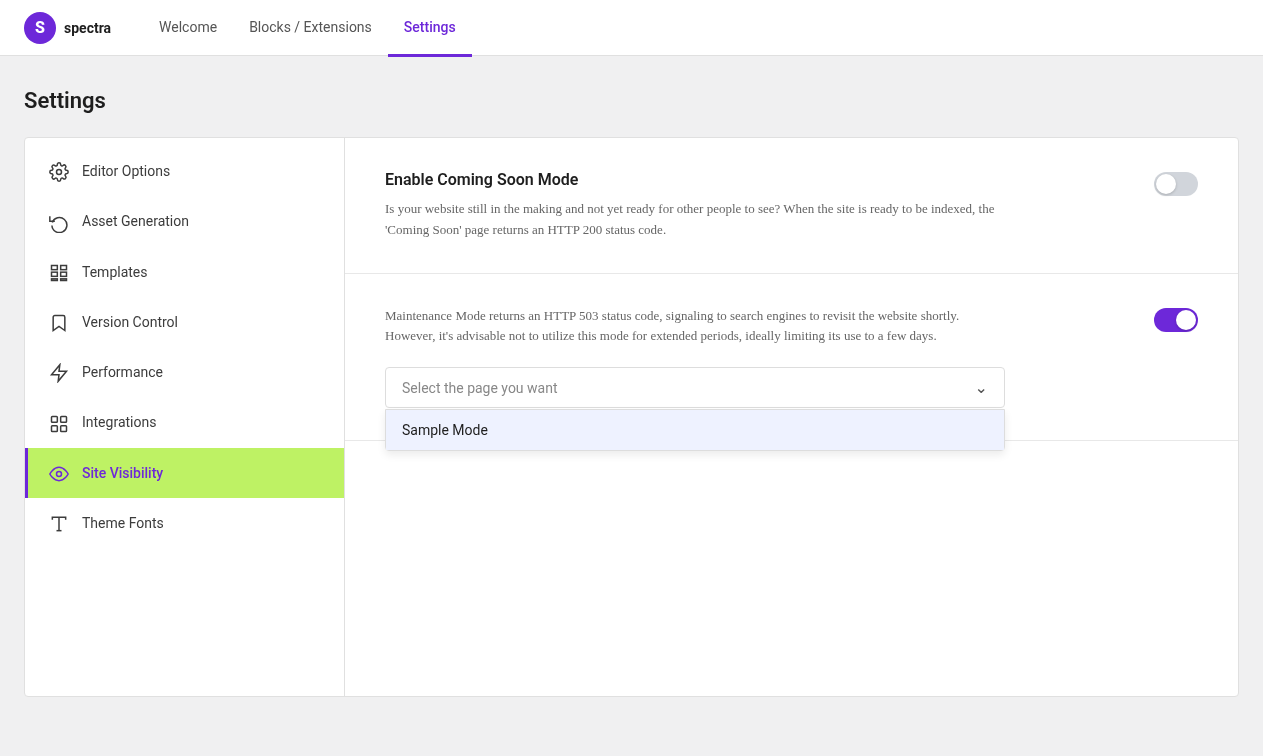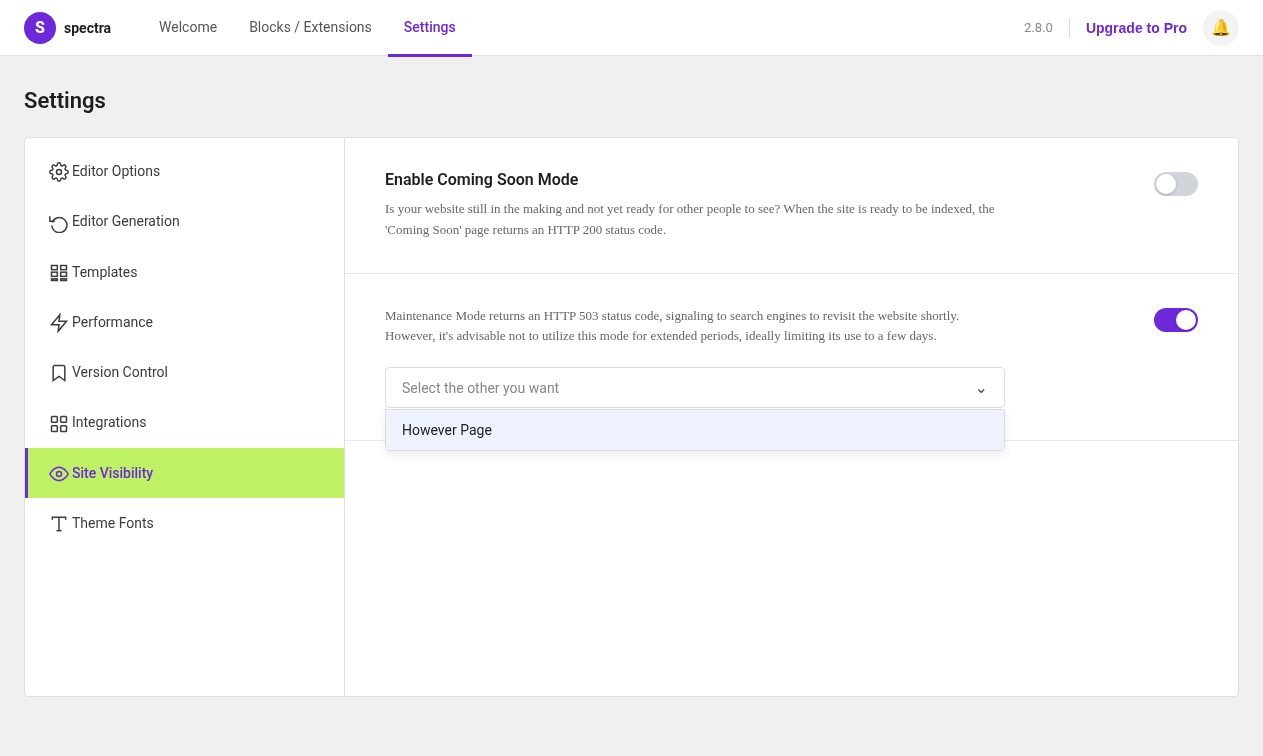--- a/index.html
+++ b/index.html
@@ -125,21 +125,21 @@
     
     .sidebar {
       width: 320px;
       flex-shrink: 0;
       border-right: 1px solid #e0e0e0;
       padding: 8px 0;
     }
     .sidebar-item {
       display: flex;
       align-items: center;
-      gap: 2px;
+      gap: 12px;
       padding: 14px 20px;
       cursor: pointer;
       color: #3c3c3c;
       font-size: 14px;
       font-weight: 400;
       border-left: 3px solid transparent;
       position: relative;
     }
     .sidebar-item.active {
       color: #6d28d9;
@@ -278,26 +278,20 @@
 <nav class="topnav">
   <a class="logo" href="#">
     <div class="logo-icon">S</div>
     <span class="logo-text">spectra</span>
   </a>
   <div class="nav-links">
     <a class="nav-link">Welcome</a>
     <a class="nav-link">Blocks / Extensions</a>
     <a class="nav-link active">Settings</a>
   </div>
-  <div class="nav-right">
-    <span class="version-text">2.8.0</span>
-    <div class="divider-v"></div>
-    <button class="upgrade-btn">Upgrade to Pro</button>
-    <button class="notification-btn">🔔</button>
-  </div>
 </nav>
 
 <div class="page-wrapper">
   <h1 class="page-title">Settings</h1>
 
   <div class="settings-layout">
 
     <div class="sidebar">
 
       <div class="sidebar-item">
@@ -310,53 +304,53 @@
         <span>Editor Options</span>
       </div>
 
       <div class="sidebar-item">
         <span class="sidebar-icon">
           <svg class="icon-svg" viewBox="0 0 24 24" fill="none" stroke="currentColor" stroke-width="1.8">
             <polyline points="1 4 1 10 7 10"></polyline>
             <path d="M3.51 15a9 9 0 1 0 .49-3.5"></path>
           </svg>
         </span>
-        <span>Editor Generation</span>
+        <span>Asset Generation</span>
       </div>
 
       <div class="sidebar-item">
         <span class="sidebar-icon">
           <svg class="icon-svg" viewBox="0 0 24 24" fill="none" stroke="currentColor" stroke-width="1.8">
             <rect x="3" y="3" width="7" height="5"></rect>
             <rect x="14" y="3" width="7" height="5"></rect>
             <rect x="3" y="11" width="7" height="5"></rect>
             <rect x="14" y="11" width="7" height="5"></rect>
             <rect x="3" y="19" width="7" height="2"></rect>
             <rect x="14" y="19" width="7" height="2"></rect>
           </svg>
         </span>
         <span>Templates</span>
       </div>
 
       <div class="sidebar-item">
         <span class="sidebar-icon">
           <svg class="icon-svg" viewBox="0 0 24 24" fill="none" stroke="currentColor" stroke-width="1.8">
+            <path d="M19 21l-7-5-7 5V5a2 2 0 0 1 2-2h10a2 2 0 0 1 2 2z"></path>
+          </svg>
+        </span>
+        <span>Version Control</span>
+      </div>
+
+      <div class="sidebar-item">
+        <span class="sidebar-icon">
+          <svg class="icon-svg" viewBox="0 0 24 24" fill="none" stroke="currentColor" stroke-width="1.8">
             <polygon points="13 2 3 14 12 14 11 22 21 10 12 10 13 2"></polygon>
           </svg>
         </span>
         <span>Performance</span>
-      </div>
-
-      <div class="sidebar-item">
-        <span class="sidebar-icon">
-          <svg class="icon-svg" viewBox="0 0 24 24" fill="none" stroke="currentColor" stroke-width="1.8">
-            <path d="M19 21l-7-5-7 5V5a2 2 0 0 1 2-2h10a2 2 0 0 1 2 2z"></path>
-          </svg>
-        </span>
-        <span>Version Control</span>
       </div>
 
       <div class="sidebar-item">
         <span class="sidebar-icon">
           <svg class="icon-svg" viewBox="0 0 24 24" fill="none" stroke="currentColor" stroke-width="1.8">
             <rect x="3" y="3" width="7" height="7" rx="1"></rect>
             <rect x="14" y="3" width="7" height="7" rx="1"></rect>
             <rect x="3" y="14" width="7" height="7" rx="1"></rect>
             <rect x="14" y="14" width="7" height="7" rx="1"></rect>
           </svg>
@@ -410,25 +404,25 @@
           </div>
           <div class="toggle-wrapper">
             <div class="toggle on">
               <div class="toggle-knob"></div>
             </div>
           </div>
         </div>
 
         <div class="dropdown-container">
           <div class="dropdown-select">
-            <span>Select the other you want</span>
+            <span>Select the page you want</span>
             <span class="dropdown-chevron">⌄</span>
           </div>
           <div class="dropdown-menu">
-            <div class="dropdown-item">However Page</div>
+            <div class="dropdown-item">Sample Mode</div>
           </div>
         </div>
 
       </div>
 
     </div>
   </div>
 </div>
 
 </body></html>

